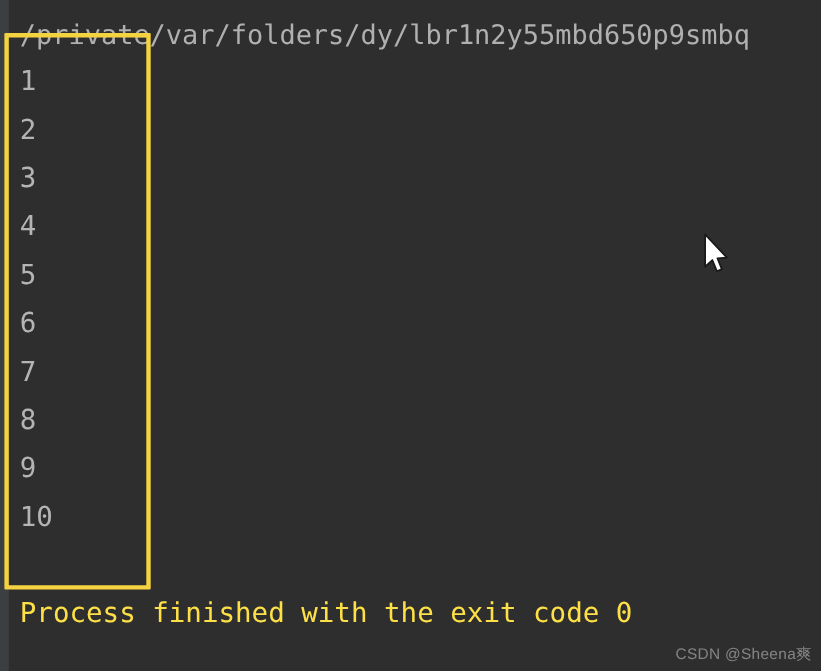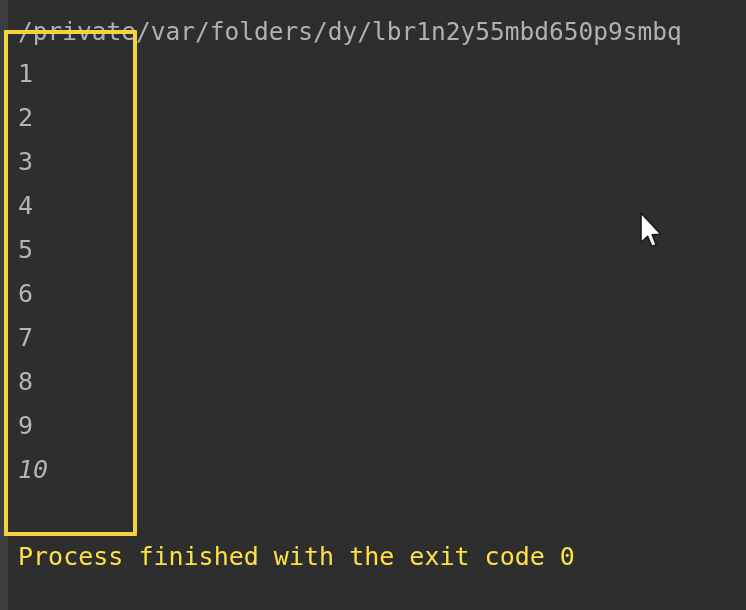--- a/index.html
+++ b/index.html
@@ -130,26 +130,27 @@
     <div class="console-line num-line" style="top:235px;">5</div>
 
     <div class="console-line num-line" style="top:279px;">6</div>
 
     <div class="console-line num-line" style="top:323px;">7</div>
 
     <div class="console-line num-line" style="top:367px;">8</div>
 
     <div class="console-line num-line" style="top:411px;">9</div>
 
-    <div class="console-line num-line" style="top:455px;font-style:italic;">10</div>
+    <div class="console-line num-line" style="top:455px;">10</div>
 
     <div class="console-line" id="exit-line">Process finished with the exit code 0</div>
 
   </div>
 
   <div id="highlight-box"></div>
 
+  <div id="watermark">CSDN @Sheena爽</div>
 
   <svg id="mouse-cursor" viewBox="0 0 26 40" xmlns="http://www.w3.org/2000/svg">
     <path d="M3 2 L3 31.5 L9.6 25.4 L13.8 35.6 L18.2 33.7 L14.2 23.8 L22.8 23.2 Z" fill="#ffffff" stroke="#1a1a1a" stroke-width="1.6" stroke-linejoin="round"></path>
   </svg>
 
 </div>
 
 </body></html>

